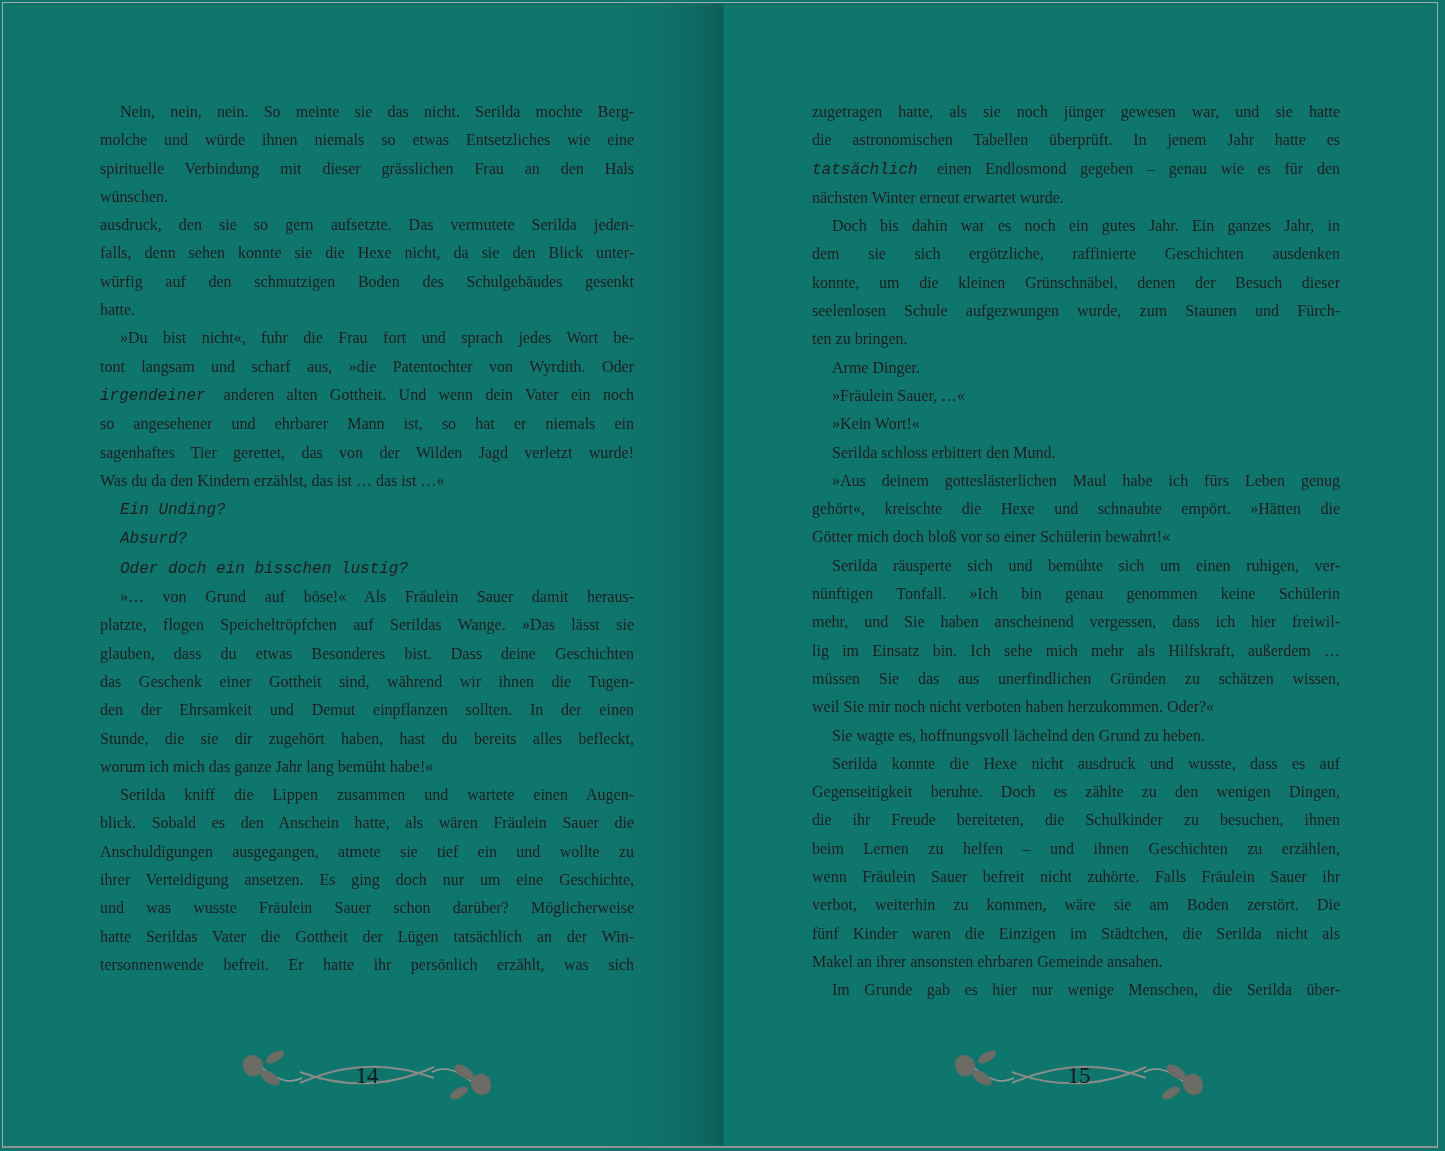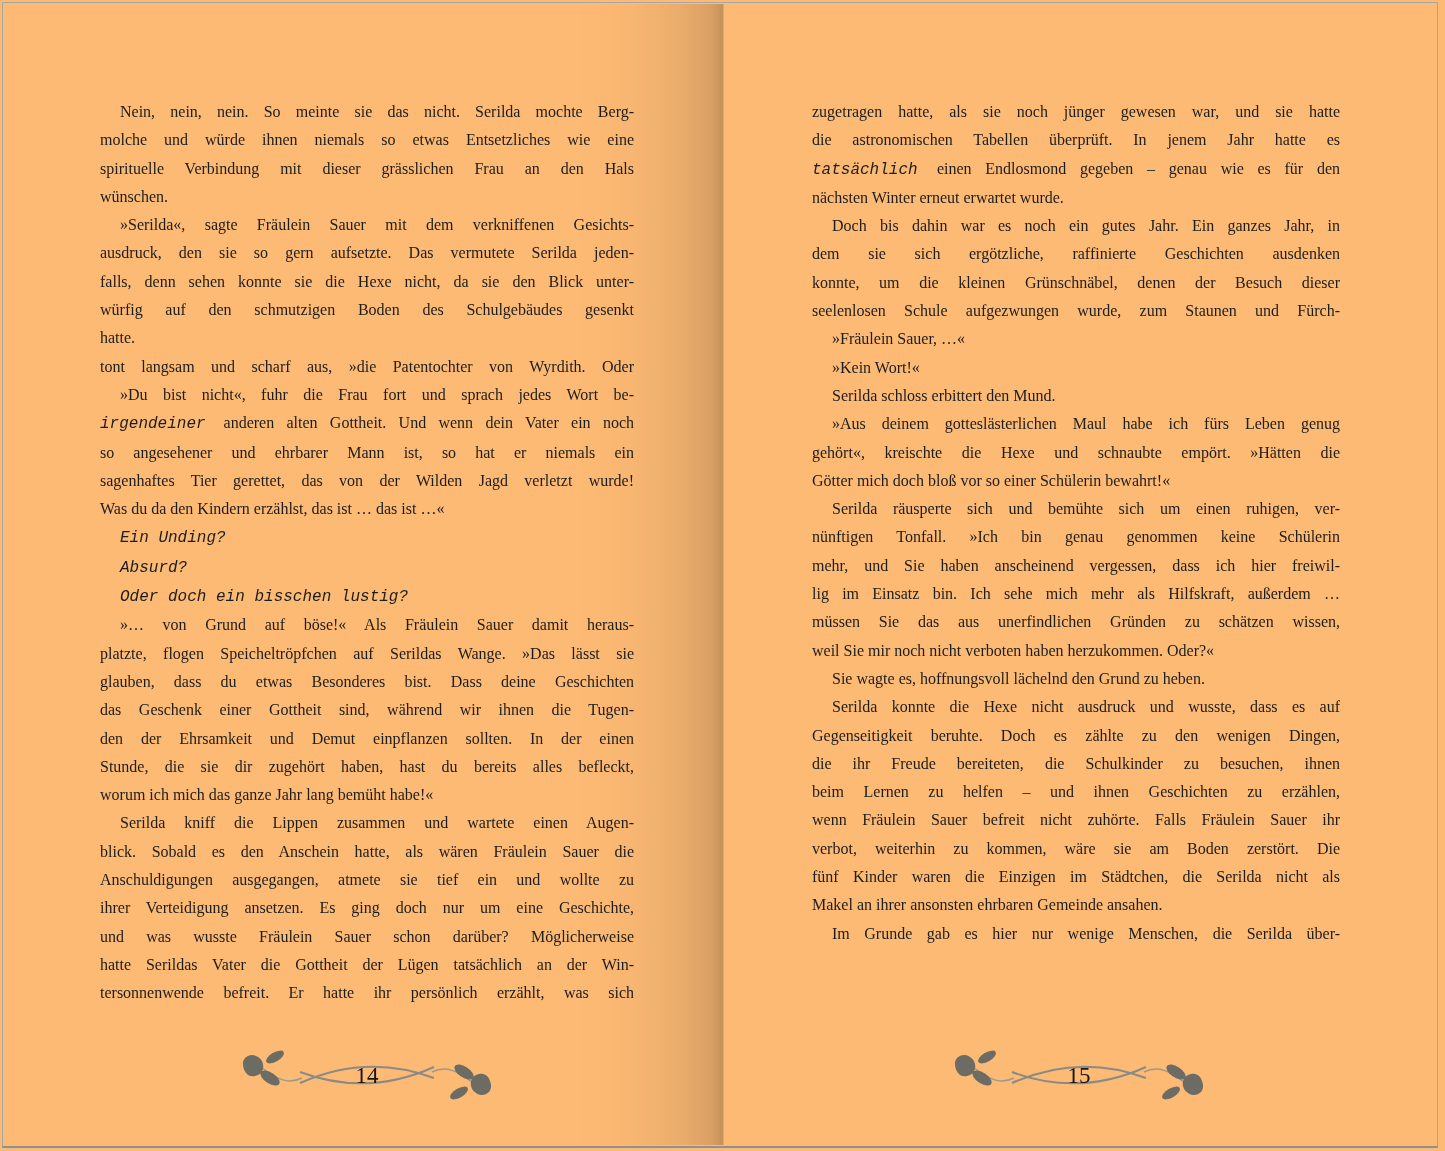--- a/index.html
+++ b/index.html
@@ -1,17 +1,17 @@
 <!DOCTYPE html>
 <html lang="de"><head>
 <meta charset="utf-8">
 <style>
   html,body{margin:0;padding:0;background:#ffffff;}
   .canvas{
-    position:relative;width:1445px;height:1151px;background:#fdba74;overflow:hidden;
+    position:relative;width:1445px;height:1151px;background:#0f766e;overflow:hidden;
     font-family:"Liberation Serif","DejaVu Serif",serif;
   }
   .frame{
     position:absolute;top:2px;left:2px;right:7px;bottom:3px;
     border:1px solid #a6a6a6;border-bottom:2px solid #909090;
     pointer-events:none;
   }
   .gutter-shadow{
     position:absolute;left:575px;top:4px;bottom:6px;width:148px;
     background:linear-gradient(to right,
@@ -45,27 +45,26 @@
 
 <div class="canvas">
 
   <div class="gutter-shadow"></div>
 
   <div class="text-block left">
       <div class="ln ind jst"><span>Nein, nein, nein. So meinte sie das nicht. Serilda mochte Berg-</span></div>
       <div class="ln jst"><span>molche und würde ihnen niemals so etwas Entsetzliches wie eine</span></div>
       <div class="ln jst"><span>spirituelle Verbindung mit dieser grässlichen Frau an den Hals</span></div>
       <div class="ln"><span>wünschen.</span></div>
-      <div class="ln ind jst"><span>»Serilda«, sagte Fräulein Sauer mit dem verkniffenen Gesichts-</span></div>
       <div class="ln jst"><span>ausdruck, den sie so gern aufsetzte. Das vermutete Serilda jeden-</span></div>
       <div class="ln jst"><span>falls, denn sehen konnte sie die Hexe nicht, da sie den Blick unter-</span></div>
       <div class="ln jst"><span>würfig auf den schmutzigen Boden des Schulgebäudes gesenkt</span></div>
       <div class="ln"><span>hatte.</span></div>
+      <div class="ln ind jst"><span>»Du bist nicht«, fuhr die Frau fort und sprach jedes Wort be-</span></div>
       <div class="ln jst"><span>tont langsam und scharf aus, »die Patentochter von Wyrdith. Oder</span></div>
-      <div class="ln ind jst"><span>»Du bist nicht«, fuhr die Frau fort und sprach jedes Wort be-</span></div>
       <div class="ln jst"><span class="it">irgendeiner </span><span>anderen alten Gottheit. Und wenn dein Vater ein noch</span></div>
       <div class="ln jst"><span>so angesehener und ehrbarer Mann ist, so hat er niemals ein</span></div>
       <div class="ln jst"><span>sagenhaftes Tier gerettet, das von der Wilden Jagd verletzt wurde!</span></div>
       <div class="ln"><span>Was du da den Kindern erzählst, das ist … das ist …«</span></div>
       <div class="ln ind"><span class="it">Ein Unding?</span></div>
       <div class="ln ind"><span class="it">Absurd?</span></div>
       <div class="ln ind"><span class="it">Oder doch ein bisschen lustig?</span></div>
       <div class="ln ind jst"><span>»… von Grund auf böse!« Als Fräulein Sauer damit heraus-</span></div>
       <div class="ln jst"><span>platzte, flogen Speicheltröpfchen auf Serildas Wange. »Das lässt sie</span></div>
       <div class="ln jst"><span>glauben, dass du etwas Besonderes bist. Dass deine Geschichten</span></div>
@@ -84,20 +83,22 @@
 
   <div class="text-block right">
       <div class="ln jst"><span>zugetragen hatte, als sie noch jünger gewesen war, und sie hatte</span></div>
       <div class="ln jst"><span>die astronomischen Tabellen überprüft. In jenem Jahr hatte es</span></div>
       <div class="ln jst"><span class="it">tatsächlich </span><span>einen Endlosmond gegeben – genau wie es für den</span></div>
       <div class="ln"><span>nächsten Winter erneut erwartet wurde.</span></div>
       <div class="ln ind jst"><span>Doch bis dahin war es noch ein gutes Jahr. Ein ganzes Jahr, in</span></div>
       <div class="ln jst"><span>dem sie sich ergötzliche, raffinierte Geschichten ausdenken</span></div>
       <div class="ln jst"><span>konnte, um die kleinen Grünschnäbel, denen der Besuch dieser</span></div>
       <div class="ln jst"><span>seelenlosen Schule aufgezwungen wurde, zum Staunen und Fürch-</span></div>
+      <div class="ln"><span>ten zu bringen.</span></div>
+      <div class="ln ind"><span>Arme Dinger.</span></div>
       <div class="ln ind"><span>»Fräulein Sauer, …«</span></div>
       <div class="ln ind"><span>»Kein Wort!«</span></div>
       <div class="ln ind"><span>Serilda schloss erbittert den Mund.</span></div>
       <div class="ln ind jst"><span>»Aus deinem gotteslästerlichen Maul habe ich fürs Leben genug</span></div>
       <div class="ln jst"><span>gehört«, kreischte die Hexe und schnaubte empört. »Hätten die</span></div>
       <div class="ln"><span>Götter mich doch bloß vor so einer Schülerin bewahrt!«</span></div>
       <div class="ln ind jst"><span>Serilda räusperte sich und bemühte sich um einen ruhigen, ver-</span></div>
       <div class="ln jst"><span>nünftigen Tonfall. »Ich bin genau genommen keine Schülerin</span></div>
       <div class="ln jst"><span>mehr, und Sie haben anscheinend vergessen, dass ich hier freiwil-</span></div>
       <div class="ln jst"><span>lig im Einsatz bin. Ich sehe mich mehr als Hilfskraft, außerdem …</span></div>

